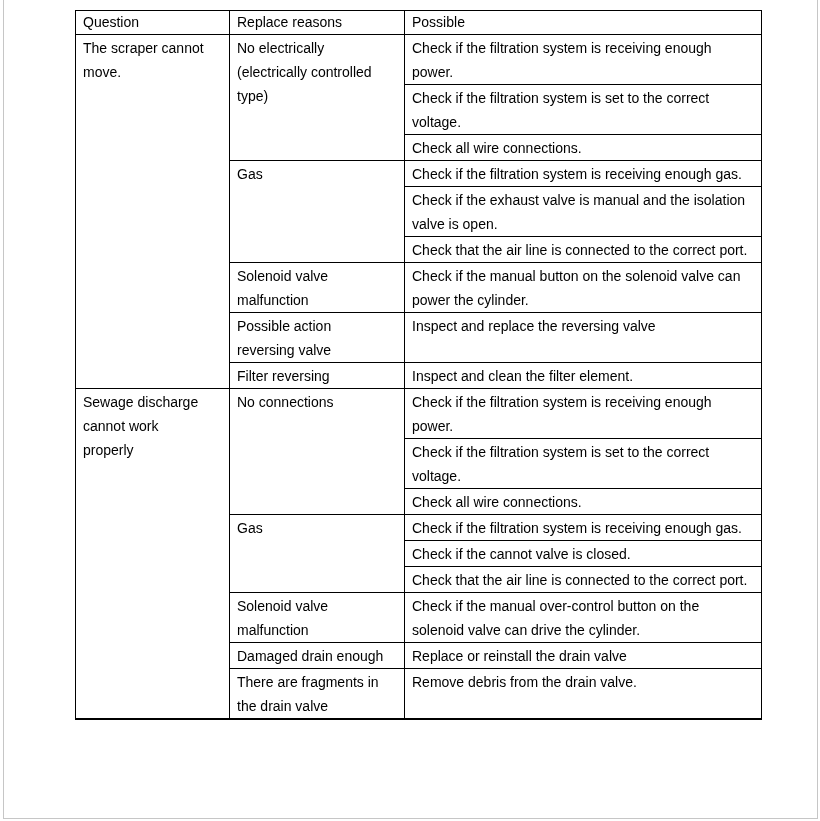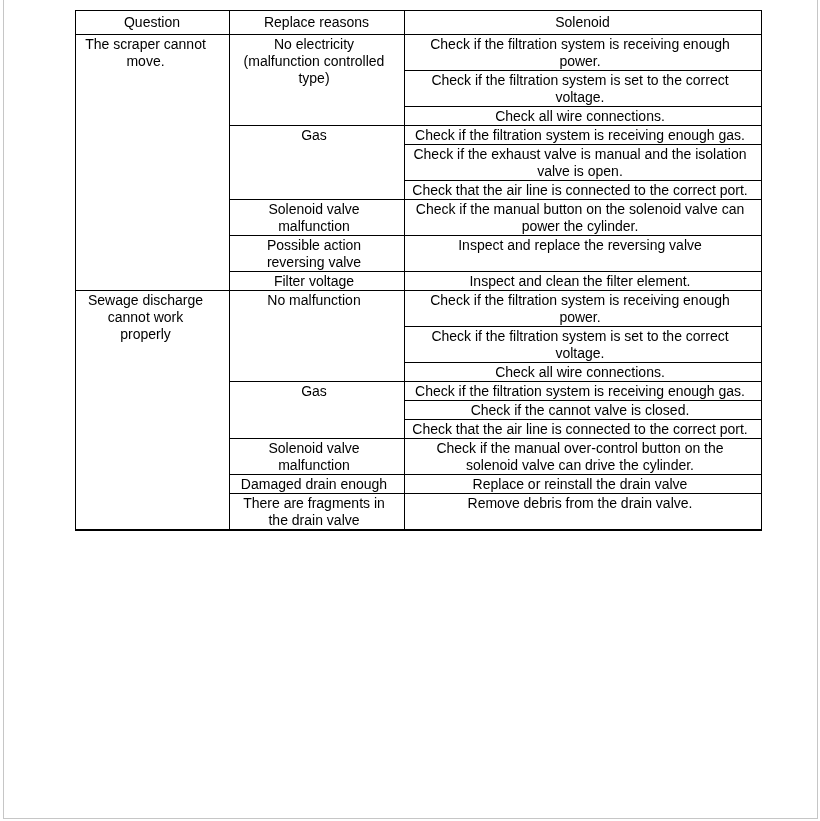--- a/index.html
+++ b/index.html
@@ -44,29 +44,29 @@
     table-layout: fixed;
     border-collapse: collapse;
     border: 1px solid var(--table-border);
     border-bottom: 2.5px solid var(--table-border);
   }
   th, td {
     border: 1px solid var(--table-border);
     vertical-align: top;
     font-size: 14px;
     font-weight: 400;
-    text-align: center;
+    text-align: left;
     word-wrap: break-word;
   }
   th {
     line-height: 21px;
     padding: 1px 8px 1px 7px;
   }
   td {
-    line-height: 17px;
+    line-height: 24px;
   }
   td.c1 { padding: 1px 21px 0 7px; }
   td.c2 { padding: 1px 13px 0 7px; }
   td.c3 { padding: 1px 13px 0 7px; }
 </style>
 </head>
 <body>
 
 <div class="page-edge-v page-edge-left"></div>
 <div class="page-edge-v page-edge-right"></div>
@@ -75,27 +75,27 @@
 <table class="troubleshooting">
   <colgroup>
     <col style="width:154px">
     <col style="width:175px">
     <col style="width:357px">
   </colgroup>
   <thead>
     <tr>
       <th>Question</th>
       <th>Replace reasons</th>
-      <th>Solenoid</th>
+      <th>Possible</th>
     </tr>
   </thead>
   <tbody id="table-body">
       <tr>
         <td class="c1" rowspan="9">The scraper cannot move.</td>
-        <td class="c2" rowspan="3">No electricity (malfunction controlled type)</td>
+        <td class="c2" rowspan="3">No electrically (electrically controlled type)</td>
         <td class="c3">Check if the filtration system is receiving enough power.</td>
       </tr>
       <tr>
         <td class="c3">Check if the filtration system is set to the correct voltage.</td>
       </tr>
       <tr>
         <td class="c3">Check all wire connections.</td>
       </tr>
       <tr>
         <td class="c2" rowspan="3">Gas</td>
@@ -109,26 +109,26 @@
       </tr>
       <tr>
         <td class="c2" rowspan="1">Solenoid valve malfunction</td>
         <td class="c3">Check if the manual button on the solenoid valve can power the cylinder.</td>
       </tr>
       <tr>
         <td class="c2" rowspan="1">Possible action reversing valve</td>
         <td class="c3">Inspect and replace the reversing valve</td>
       </tr>
       <tr>
-        <td class="c2" rowspan="1">Filter voltage</td>
+        <td class="c2" rowspan="1">Filter reversing</td>
         <td class="c3">Inspect and clean the filter element.</td>
       </tr>
       <tr>
         <td class="c1" rowspan="9">Sewage discharge cannot work properly</td>
-        <td class="c2" rowspan="3">No malfunction</td>
+        <td class="c2" rowspan="3">No connections</td>
         <td class="c3">Check if the filtration system is receiving enough power.</td>
       </tr>
       <tr>
         <td class="c3">Check if the filtration system is set to the correct voltage.</td>
       </tr>
       <tr>
         <td class="c3">Check all wire connections.</td>
       </tr>
       <tr>
         <td class="c2" rowspan="3">Gas</td>

